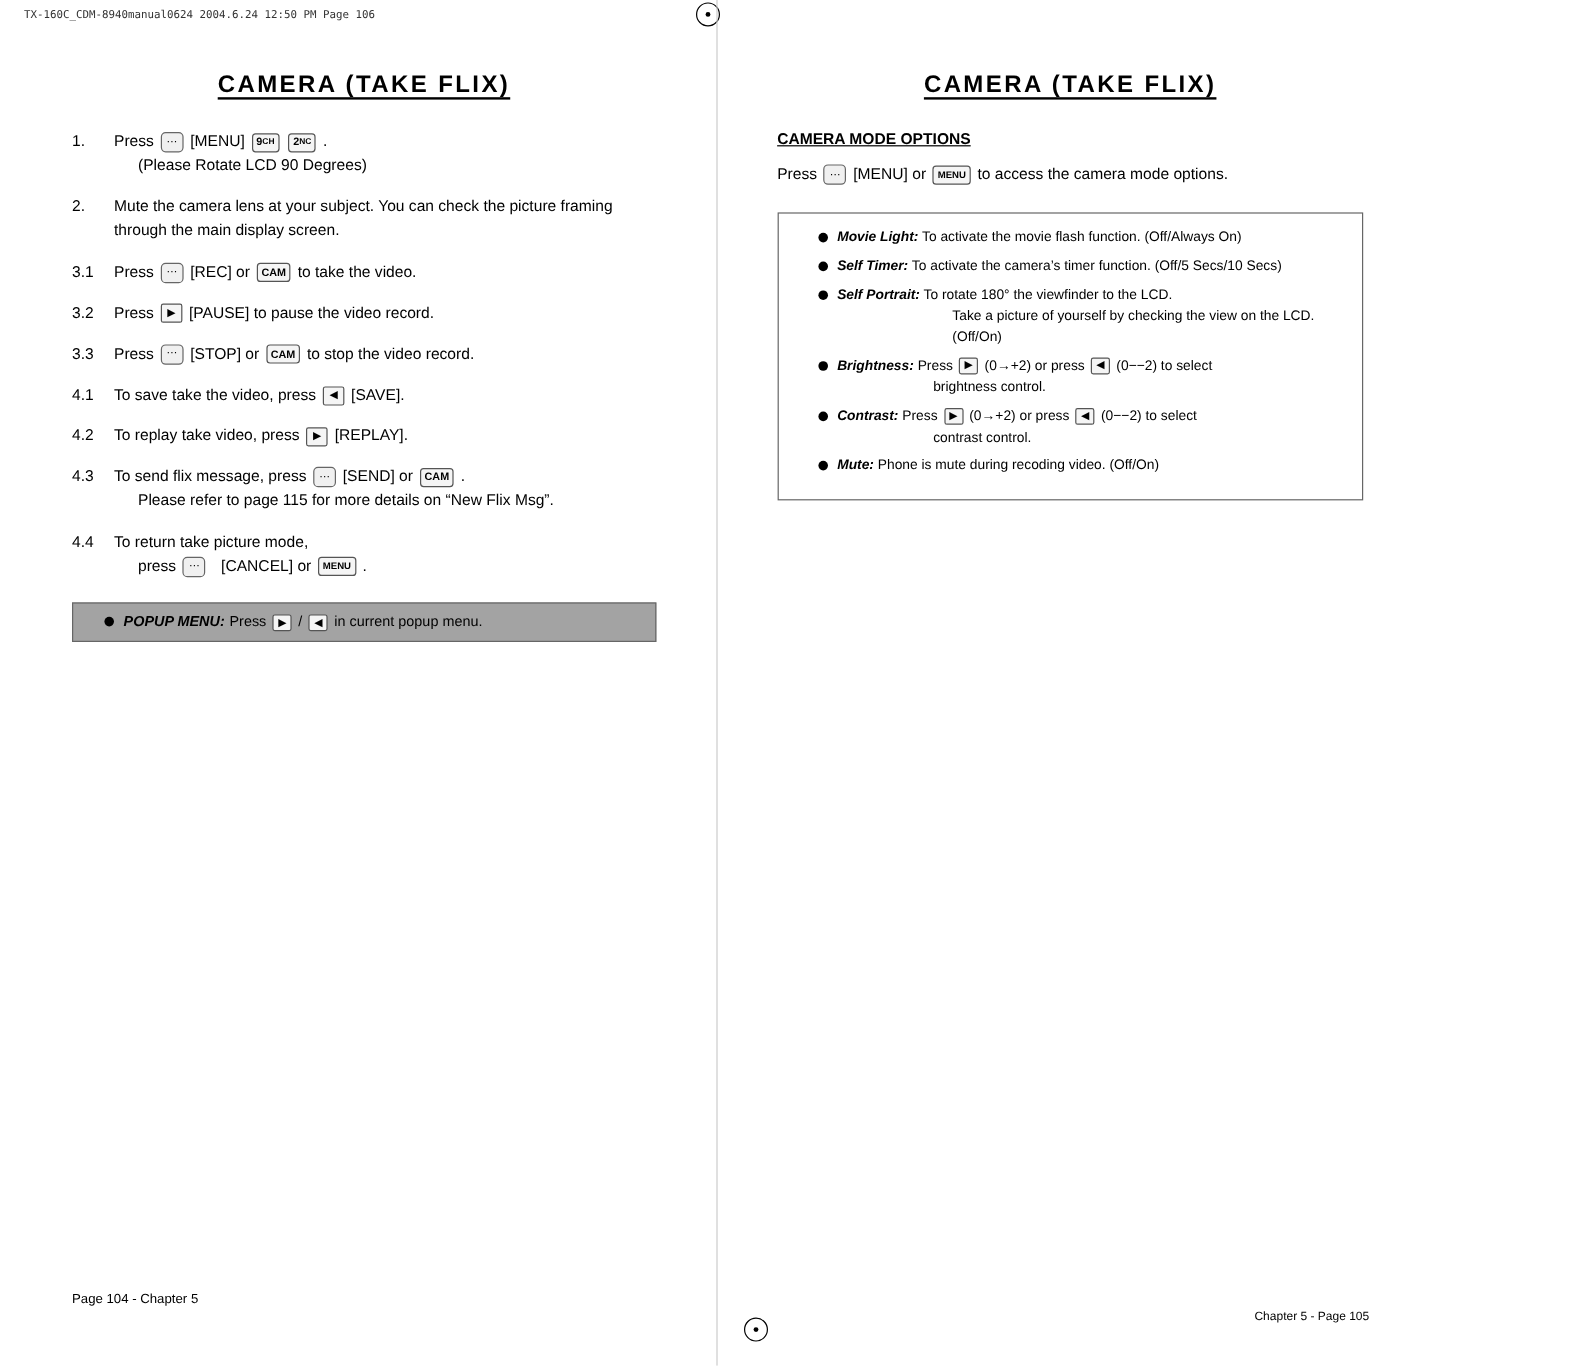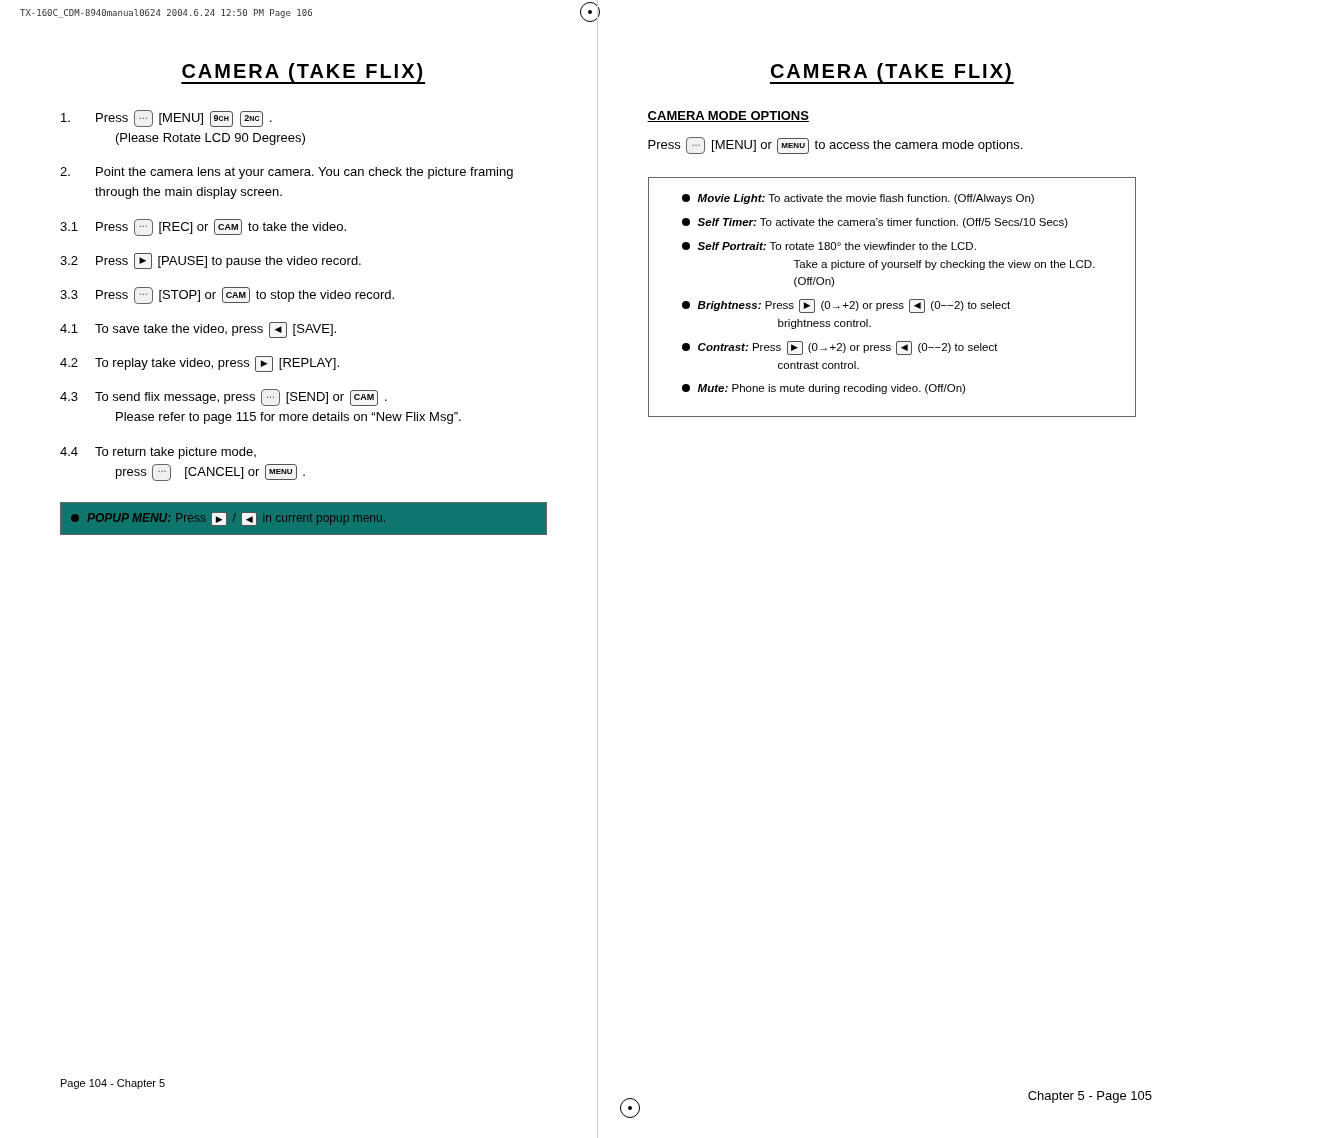--- a/index.html
+++ b/index.html
@@ -163,24 +163,24 @@
       border-radius: 2px;
       font-size: 9px;
       background: #f5f5f5;
       vertical-align: middle;
       margin: 0 2px;
     }
 
     
     .popup-box {
       border: 1.5px solid #666;
-      padding: 8px 10px;
+      padding: 8px 26px;
       margin-top: 20px;
       font-size: 12px;
-      background: #0f766e;
+      background: #a3a3a3;
       display: flex;
       align-items: center;
       gap: 4px;
     }
 
     .popup-dot {
       width: 8px; height: 8px;
       background: #000;
       border-radius: 50%;
       margin-right: 4px;
@@ -232,22 +232,22 @@
     .page-number-left {
       position: absolute;
       bottom: 49px;
       left: 60px;
       font-size: 11px;
     }
 
     .page-number-right {
       position: absolute;
       bottom: 35px;
-      right: 44px;
-      font-size: 13px;
+      right: 55px;
+      font-size: 10px;
     }
 
     .sub-indent {
       padding-left: 20px;
       display: block;
     }
   </style>
 </head>
 <body>
 
@@ -268,21 +268,21 @@
         <span class="inst-number">1.</span>
         <span class="inst-content">
           Press <span class="btn-soft">⋯</span> [MENU] <span class="btn-icon">9<sup style="font-size:7px">CH</sup></span> <span class="btn-icon">2<sup style="font-size:7px">NC</sup></span> .
           <span class="sub-indent">(Please Rotate LCD 90 Degrees)</span>
         </span>
       </li>
 
       <li class="instruction-item">
         <span class="inst-number">2.</span>
         <span class="inst-content">
-          Point the camera lens at your camera. You can check the picture framing through the main display screen.
+          Mute the camera lens at your subject. You can check the picture framing through the main display screen.
         </span>
       </li>
 
       <li class="instruction-item">
         <span class="inst-number">3.1</span>
         <span class="inst-content">
           Press <span class="btn-soft">⋯</span> [REC] or <span class="btn-icon">CAM</span> to take the video.
         </span>
       </li>
 

